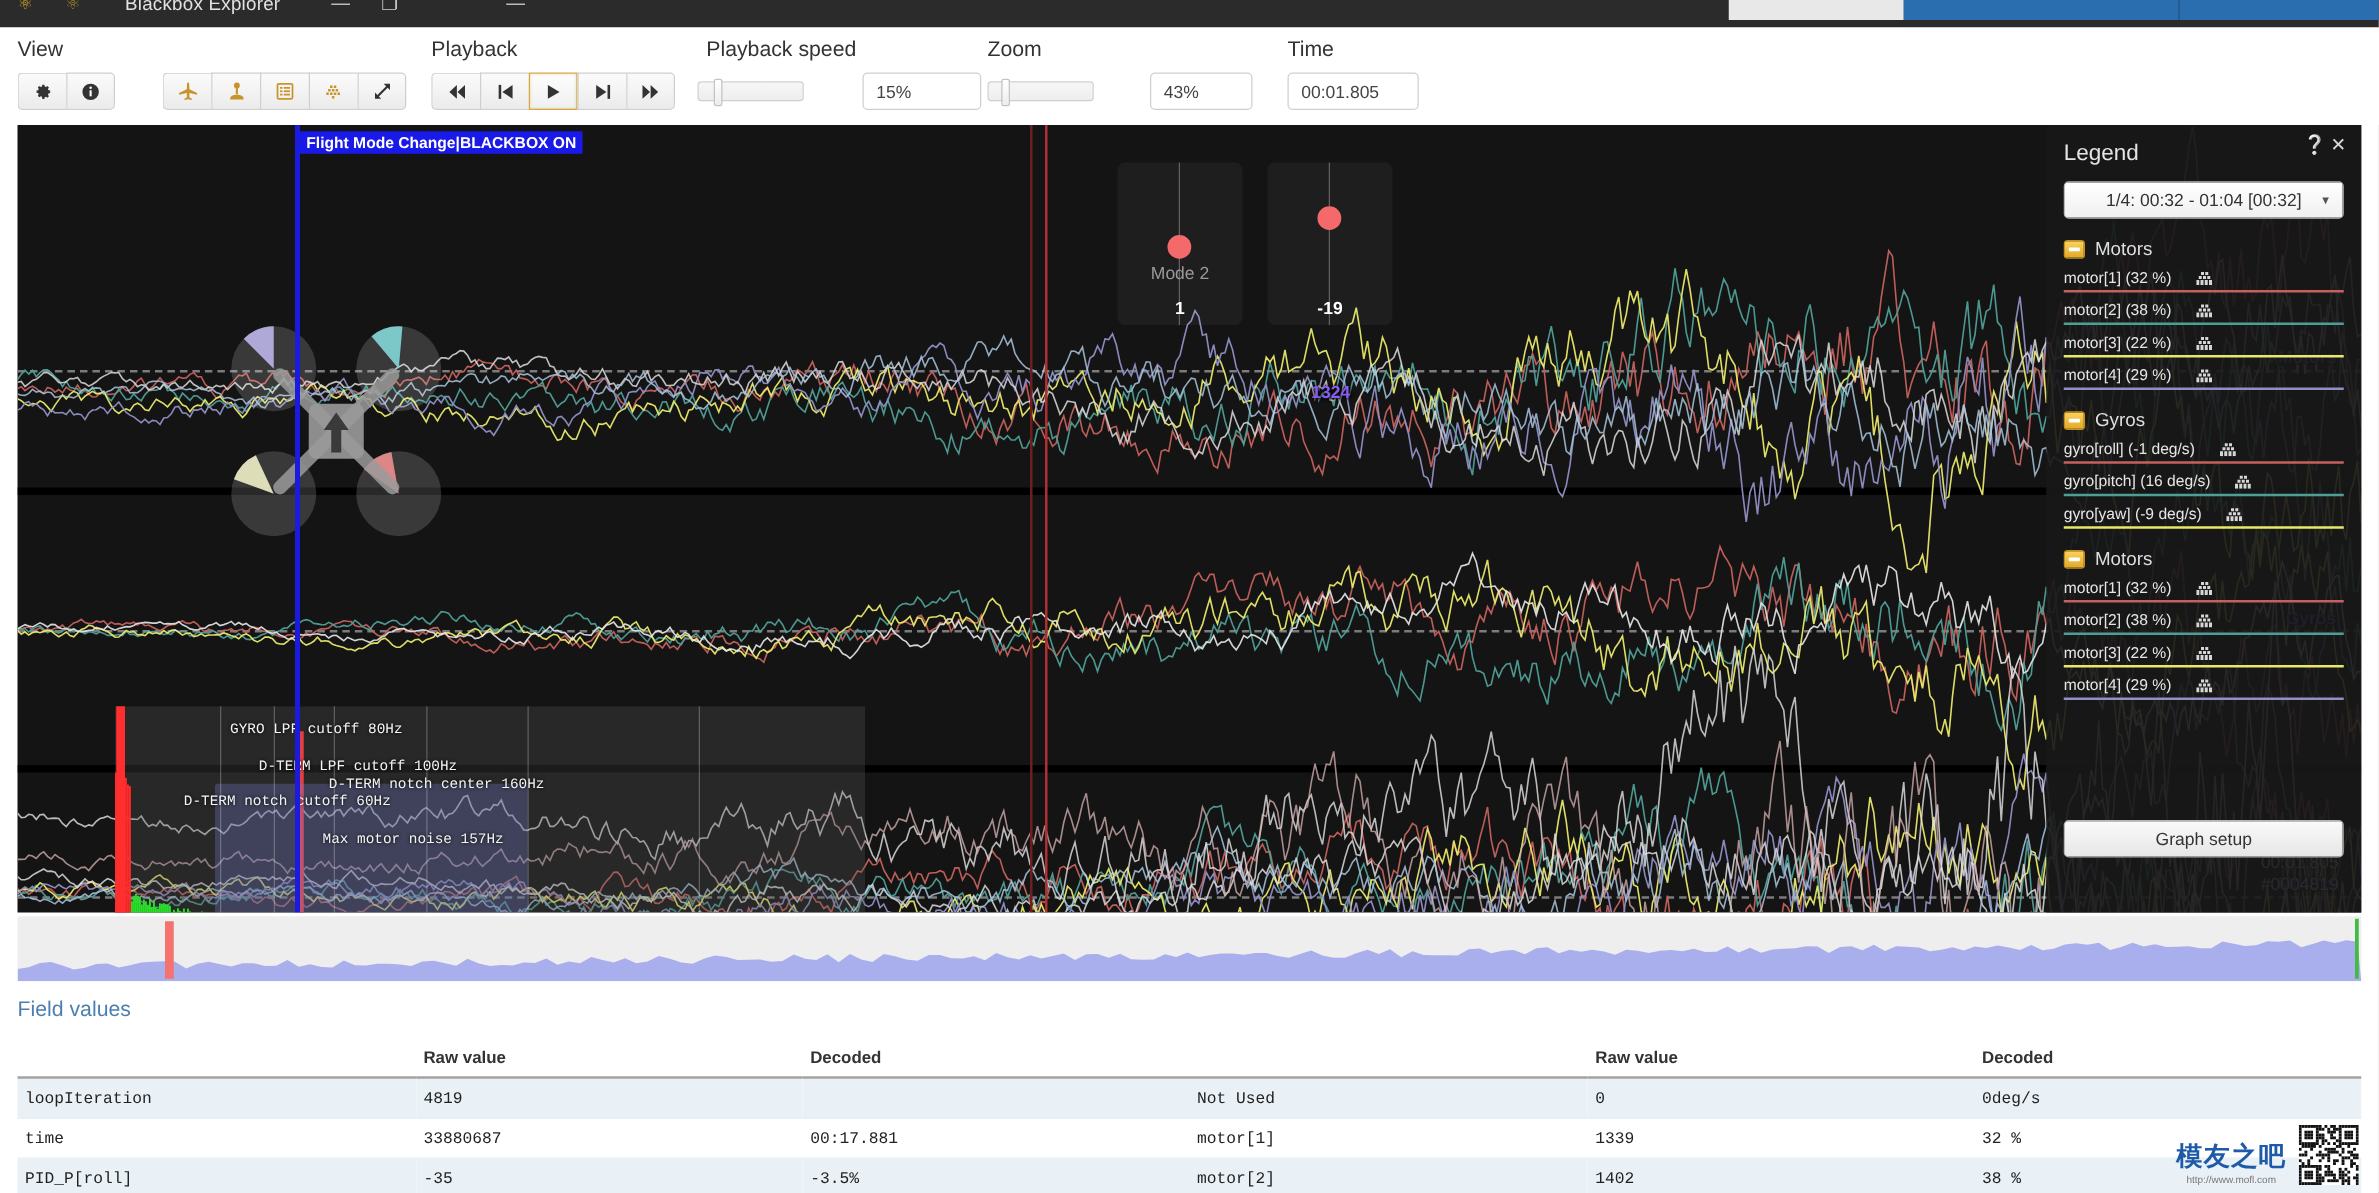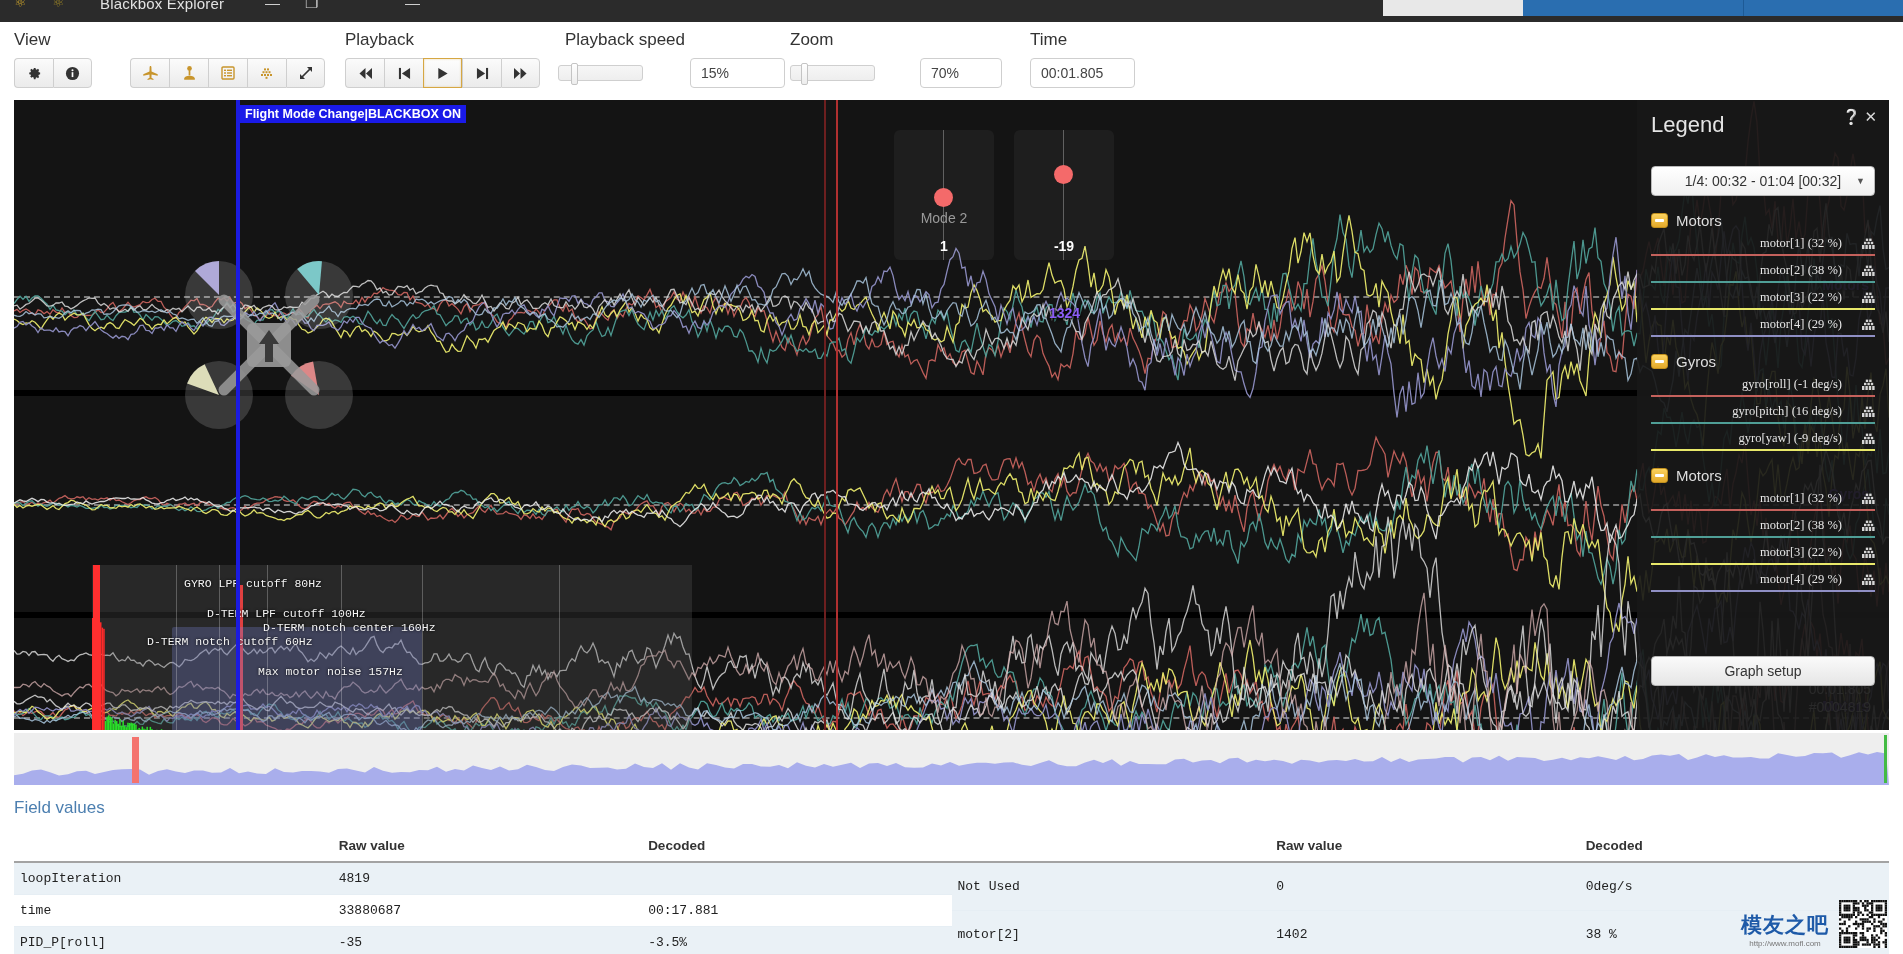--- a/index.html
+++ b/index.html
@@ -153,21 +153,21 @@
     position: absolute; right: 18px; bottom: 14px; color: #f2f2f2;
     font-size: 14px; text-align: right; line-height: 1.25;
     text-shadow: 0 0 4px #000;
   }
 
   
   #legend {
     position: absolute; right: 14px; top: 100px; width: 252px; height: 630px;
     background: rgba(24,24,24,.92); padding: 12px 14px;
   }
-  #legend-title { color: #e4e4e4; font-size: 22px; margin-bottom: 28px; }
+  #legend-title { color: #e4e4e4; font-size: 18px; margin-bottom: 12px; }
   .legend-hdr-icons {
     position: absolute; right: 12px; top: 9px; display: flex; gap: 3px;
     align-items: center;
   }
   .lg-ico { color: #d9d9d9; font-size: 15px; cursor: pointer; line-height: 1; }
   #legend-select {
     width: 100%; height: 30px; border-radius: 4px; border: 1px solid #b9b9b9;
     background: linear-gradient(#ffffff, #f0f0f0);
     display: flex; align-items: center; justify-content: center;
     font-size: 14px; color: #333; position: relative; cursor: pointer;
@@ -181,21 +181,21 @@
     background: linear-gradient(#fbd25e, #e3a92a);
     border: 1px solid #c08f1d;
     display: flex; align-items: center; justify-content: center; cursor: pointer;
   }
   .lg-group-toggle i {
     display: block; width: 9px; height: 3px; background: #fff; border-radius: 1px;
   }
   .lg-group-name { color: #dedede; font-size: 15px; }
   .lg-field { margin-top: 7px; }
   .lg-field-row {
-    display: flex; align-items: center; justify-content: flex-end; gap: 20px; font-family: Liberation Serif, serif;
+    display: flex; align-items: center; gap: 20px;
   }
   .lg-field-label { color: #e6e6e6; font-size: 12.5px; }
   .lg-field-bars {
     width: 13px; height: 11px; display: block; flex: 0 0 13px;
   }
   .lg-field-line { height: 2px; width: 100%; margin-top: 3px; }
   #graph-setup-btn {
     position: absolute; left: 14px; right: 14px; bottom: 44px; height: 30px;
     border-radius: 4px; border: 1px solid #b4b4b4;
     background: linear-gradient(#fafafa, #e6e6e6);
@@ -371,21 +371,21 @@
       <div class="slider-knob" style="left:12px"></div>
     </div>
   </div>
   <div class="val-box" style="left:690px;width:95px">15%</div>
 
   <div class="slider-wrap" style="left:790px">
     <div class="slider-track">
       <div class="slider-knob" style="left:10px"></div>
     </div>
   </div>
-  <div class="val-box" style="left:920px;width:82px">70%</div>
+  <div class="val-box" style="left:920px;width:82px">43%</div>
 
   <div class="val-box" style="left:1030px;width:105px">00:01.805</div>
 </div>
 
 <div id="graph">
 
   <div class="band-sep" style="top:290px"></div>
   <div class="band-sep" style="top:512px"></div>
 
   <div class="dashline" style="top:196px"></div>
@@ -1139,20 +1139,25 @@
         <th class="fv-c1">Raw value</th>
         <th class="fv-c2">Decoded</th>
       </tr>
     </thead>
     <tbody id="fv-right-body">
         <tr class="alt">
           <td class="fv-c0">Not Used</td>
           <td class="fv-c1">0</td>
           <td class="fv-c2">0deg/s</td>
         </tr>
+        <tr>
+          <td class="fv-c0">motor[1]</td>
+          <td class="fv-c1">1339</td>
+          <td class="fv-c2">32 %</td>
+        </tr>
         <tr class="alt">
           <td class="fv-c0">motor[2]</td>
           <td class="fv-c1">1402</td>
           <td class="fv-c2">38 %</td>
         </tr>
       </tbody>
   </table>
 </div>
 
 <div id="watermark">

